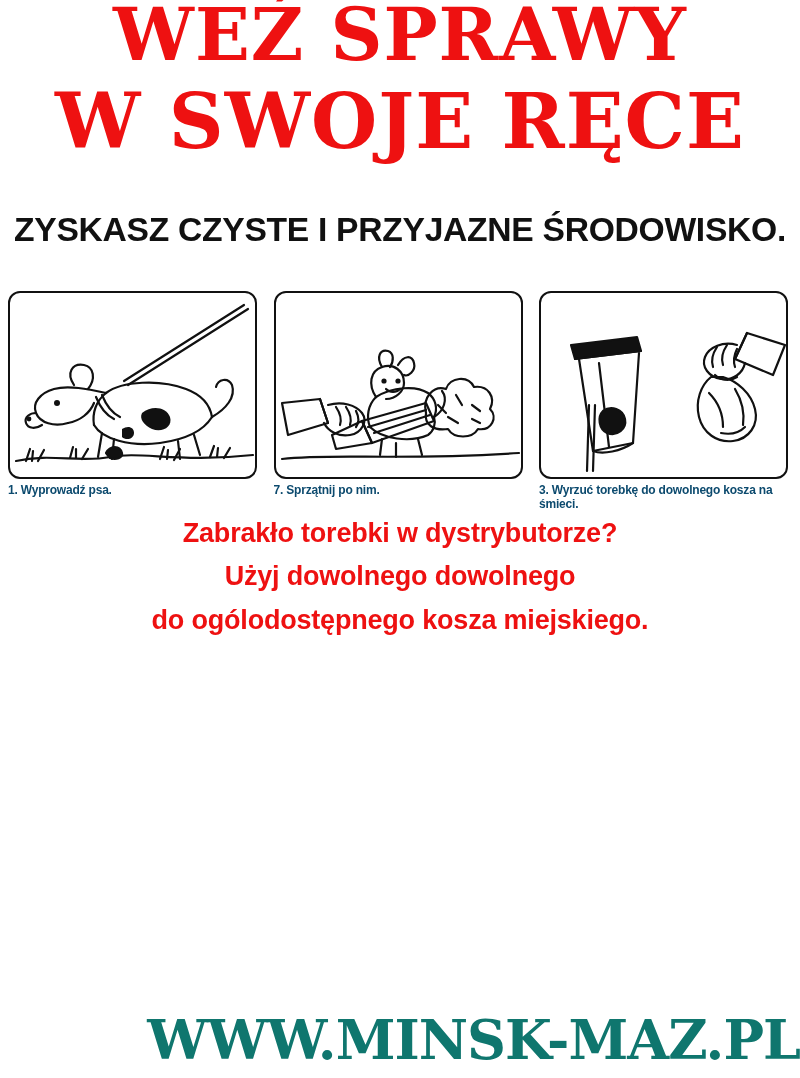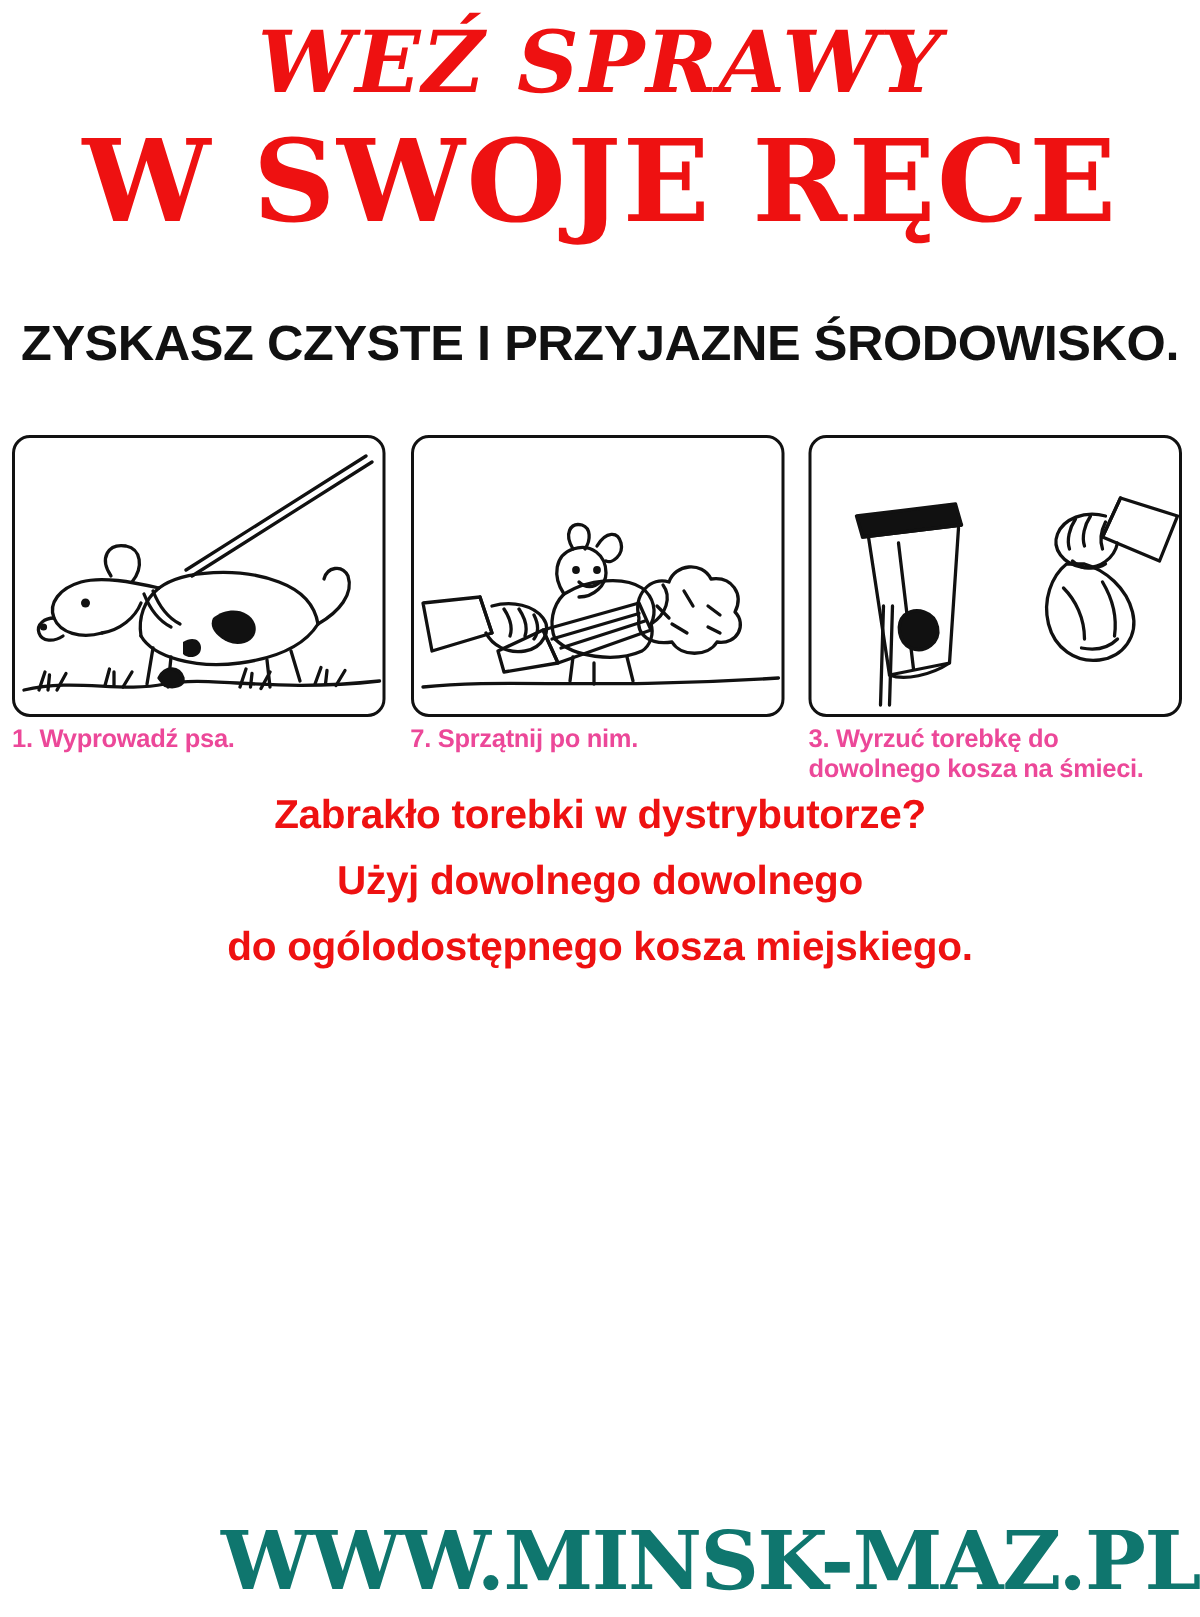--- a/index.html
+++ b/index.html
@@ -25,23 +25,21 @@
   
   .headline {
     text-align: center;
     color: #ee1111;
     font-family: "DejaVu Serif", serif;
     font-weight: bold;
     letter-spacing: 1px;
     line-height: 0.98;
   }
   .headline-1 {
-    font-size: 57px;
-    padding-top: 14px;
-    font-style: italic;
+    font-size: 72px;
   }
   .headline-2 {
     font-size: 76px;
     padding-top: 14px;
   }
 
   .subhead {
     text-align: center;
     color: #111111;
     font-family: "Liberation Sans", sans-serif;
@@ -67,23 +65,23 @@
     height: 188px;
     border: 2px solid #111;
     border-radius: 12px;
     box-sizing: border-box;
     position: relative;
     overflow: hidden;
     background: #ffffff;
   }
   .step-figure svg { display: block; }
   .step-caption {
-    font-size: 17px;
-    font-weight: bold;
-    color: #ec4899;
+    font-size: 12px;
+    font-weight: bold;
+    color: #0c4a6e;
     margin-top: 5px;
     line-height: 1.15;
     letter-spacing: -0.2px;
   }
 
   
   .body-lines {
     text-align: center;
   }
   .body-line {

